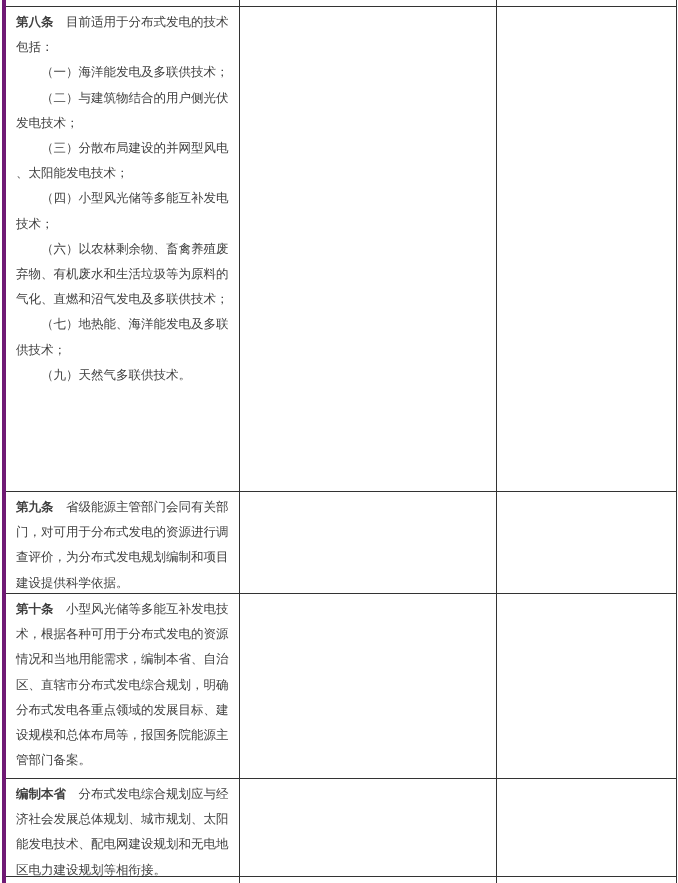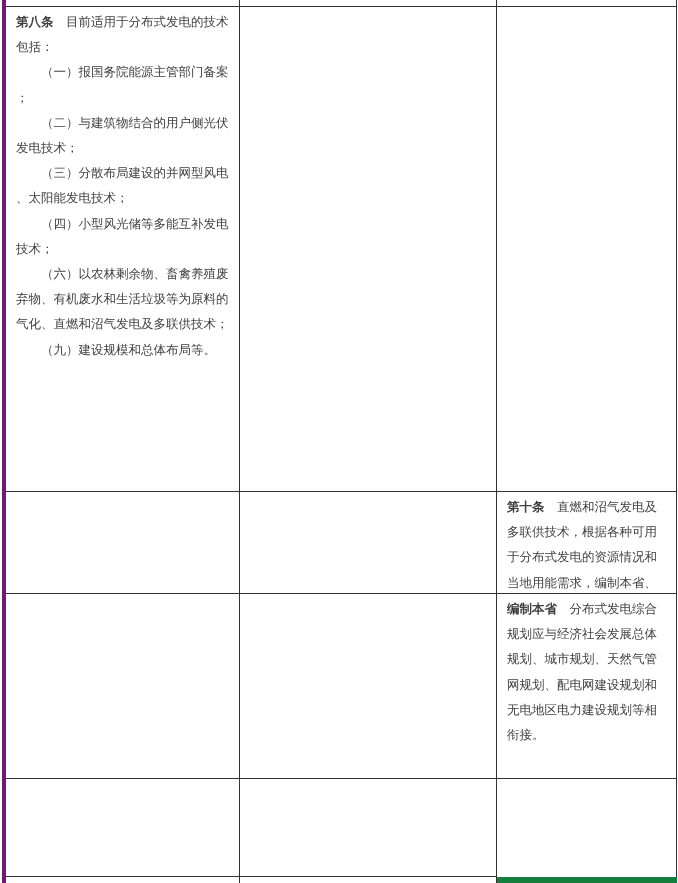--- a/index.html
+++ b/index.html
@@ -64,41 +64,45 @@
 
 <div class="page">
   <div class="doc-table">
 
     <div class="cell partial"></div>
     <div class="cell partial"></div>
     <div class="cell partial"></div>
 
     <div class="cell">
       <p class="para"><b class="article-label">第八条</b><span>　目前适用于分布式发电的技术包括：</span></p>
-      <p class="para indent">（一）报国务院能源主管部门备案；</p>
+      <p class="para indent">（一）海洋能发电及多联供技术；</p>
       <p class="para indent">（二）与建筑物结合的用户侧光伏发电技术；</p>
       <p class="para indent">（三）分散布局建设的并网型风电、太阳能发电技术；</p>
       <p class="para indent">（四）小型风光储等多能互补发电技术；</p>
       <p class="para indent">（六）以农林剩余物、畜禽养殖废弃物、有机废水和生活垃圾等为原料的气化、直燃和沼气发电及多联供技术；</p>
-      <p class="para indent">（九）建设规模和总体布局等。</p>
-    </div>
-    <div class="cell"></div>
-    <div class="cell"></div>
-
-    <div class="cell"></div>
-    <div class="cell"></div>
-
-    <div class="cell">
-      <p class="para"><b class="article-label">第十条</b><span>　直燃和沼气发电及多联供技术，根据各种可用于分布式发电的资源情况和当地用能需求，编制本省、自治区、直辖市分布式发电综合规划，明确分布式发电各重点领域的发展目标、建设规模和总体布局等，报国务院能源主管部门备案。</span></p>
+      <p class="para indent">（七）地热能、海洋能发电及多联供技术；</p>
+      <p class="para indent">（九）天然气多联供技术。</p>
     </div>
     <div class="cell"></div>
     <div class="cell"></div>
 
     <div class="cell">
-      <p class="para"><b class="article-label">编制本省</b><span>　分布式发电综合规划应与经济社会发展总体规划、城市规划、天然气管网规划、配电网建设规划和无电地区电力建设规划等相衔接。</span></p>
+      <p class="para"><b class="article-label">第九条</b><span>　省级能源主管部门会同有关部门，对可用于分布式发电的资源进行调查评价，为分布式发电规划编制和项目建设提供科学依据。</span></p>
+    </div>
+    <div class="cell"></div>
+    <div class="cell"></div>
+
+    <div class="cell">
+      <p class="para"><b class="article-label">第十条</b><span>　小型风光储等多能互补发电技术，根据各种可用于分布式发电的资源情况和当地用能需求，编制本省、自治区、直辖市分布式发电综合规划，明确分布式发电各重点领域的发展目标、建设规模和总体布局等，报国务院能源主管部门备案。</span></p>
+    </div>
+    <div class="cell"></div>
+    <div class="cell"></div>
+
+    <div class="cell">
+      <p class="para"><b class="article-label">编制本省</b><span>　分布式发电综合规划应与经济社会发展总体规划、城市规划、太阳能发电技术、配电网建设规划和无电地区电力建设规划等相衔接。</span></p>
     </div>
     <div class="cell"></div>
     <div class="cell"></div>
 
     <div class="cell partial no-bottom"></div>
     <div class="cell partial no-bottom"></div>
     <div class="cell partial no-bottom"></div>
 
   </div>
 </div>

